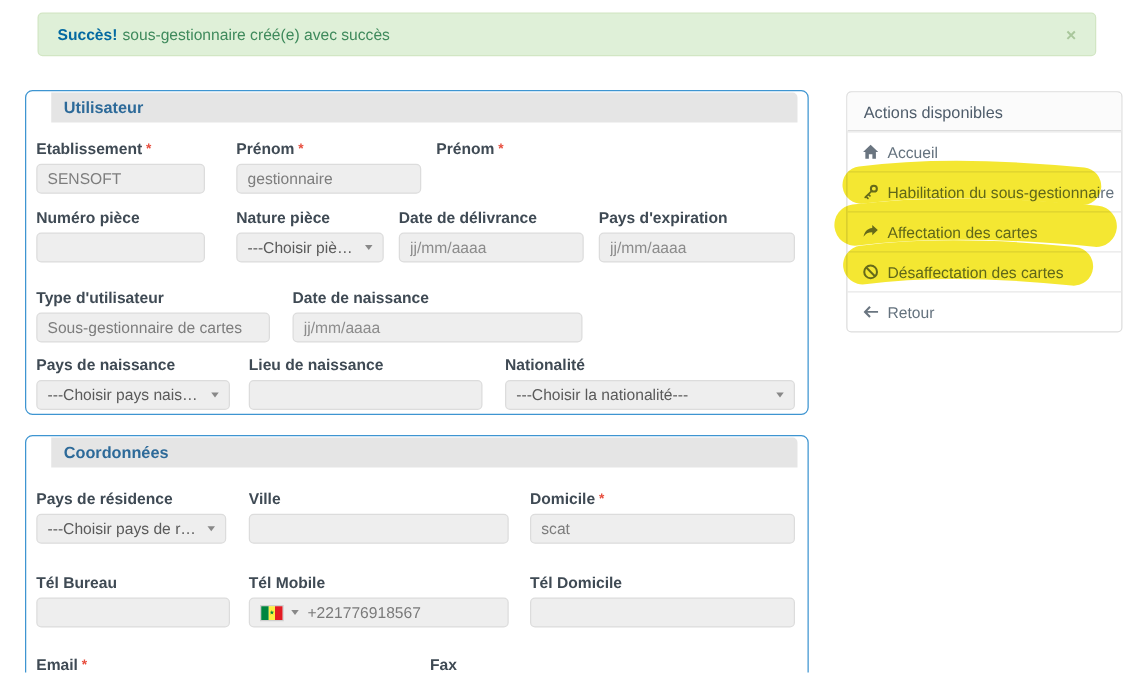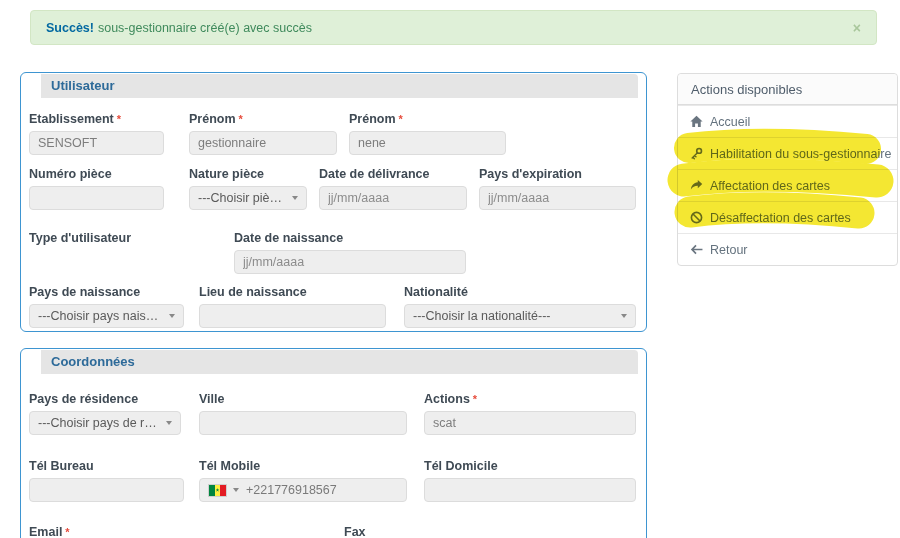--- a/index.html
+++ b/index.html
@@ -94,21 +94,20 @@
     <div class="fld" style="width:135px;margin-right:25px">
       <span class="lbl"><span>Etablissement</span><span class="req">*</span></span>
       <input class="inp" readonly="" value="SENSOFT" style="">
     </div>
     <div class="fld" style="width:148px;margin-right:12px">
       <span class="lbl"><span>Prénom</span><span class="req">*</span></span>
       <input class="inp" readonly="" value="gestionnaire" style="">
     </div>
     <div class="fld" style="width:157px">
       <span class="lbl"><span>Prénom</span><span class="req">*</span></span>
-      <input class="inp" readonly="" value="nene" style="">
     </div>
   </div>
 
   <div class="row" style="margin-top:11px">
     <div class="fld" style="width:135px;margin-right:25px">
       <span class="lbl">Numéro pièce</span>
       <input class="inp" readonly="" value="" style="">
     </div>
     <div class="fld" style="width:118px;margin-right:12px">
       <span class="lbl">Nature pièce</span>
@@ -123,20 +122,21 @@
     </div>
     <div class="fld" style="width:157px">
       <span class="lbl">Pays d'expiration</span>
       <input class="inp" readonly="" placeholder="jj/mm/aaaa" style="">
     </div>
   </div>
 
   <div class="row" style="margin-top:20px">
     <div class="fld" style="width:187px;margin-right:18px">
       <span class="lbl">Type d'utilisateur</span>
+      <input class="inp" readonly="" value="Sous-gestionnaire de cartes" style="">
     </div>
     <div class="fld" style="width:232px">
       <span class="lbl">Date de naissance</span>
       <input class="inp" readonly="" placeholder="jj/mm/aaaa" style="">
     </div>
   </div>
 
   <div class="row" style="margin-top:10px">
     <div class="fld" style="width:155px;margin-right:15px">
       <span class="lbl">Pays de naissance</span>
@@ -168,21 +168,21 @@
       <div class="sel">
           <span class="sel-txt">---Choisir pays de réside...</span>
           <span class="caret"></span>
         </div>
     </div>
     <div class="fld" style="width:208px;margin-right:17px">
       <span class="lbl">Ville</span>
       <input class="inp" readonly="" value="" style="">
     </div>
     <div class="fld" style="width:212px">
-      <span class="lbl"><span>Actions</span><span class="req">*</span></span>
+      <span class="lbl"><span>Domicile</span><span class="req">*</span></span>
       <input class="inp" readonly="" value="scat" style="">
     </div>
   </div>
 
   <div class="row" style="margin-top:23px">
     <div class="fld" style="width:155px;margin-right:15px">
       <span class="lbl">Tél Bureau</span>
       <input class="inp" readonly="" value="" style="">
     </div>
     <div class="fld" style="width:208px;margin-right:17px">

